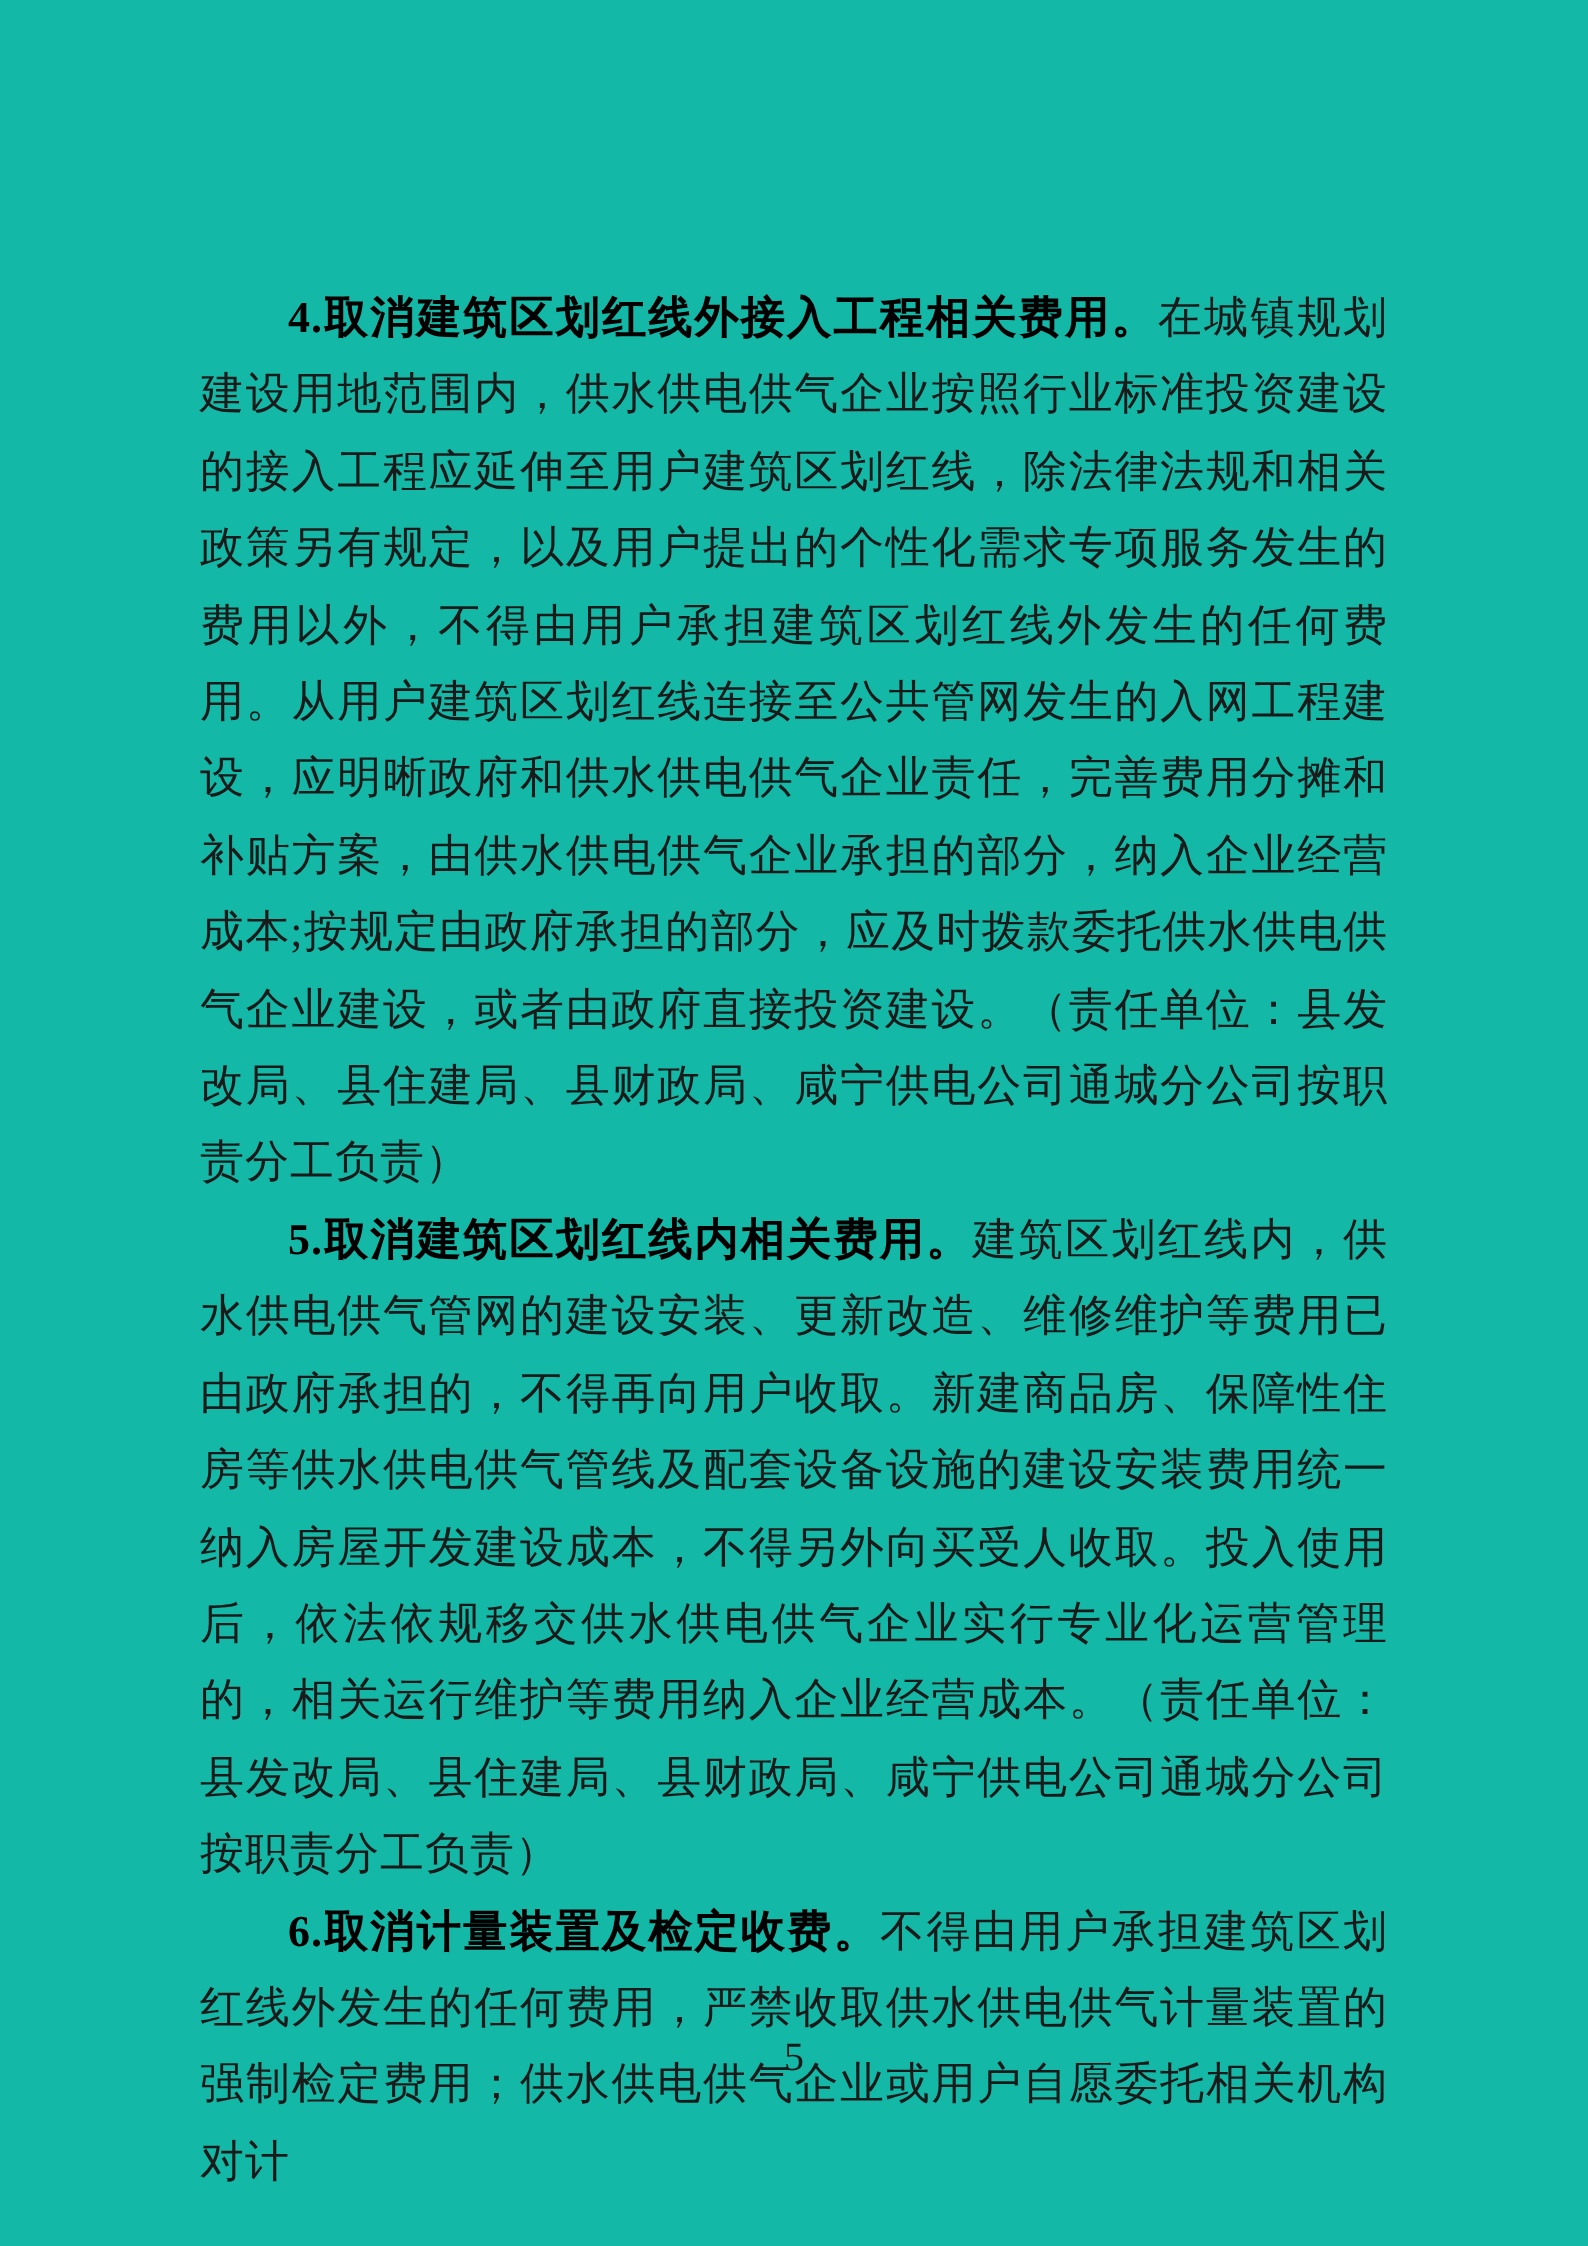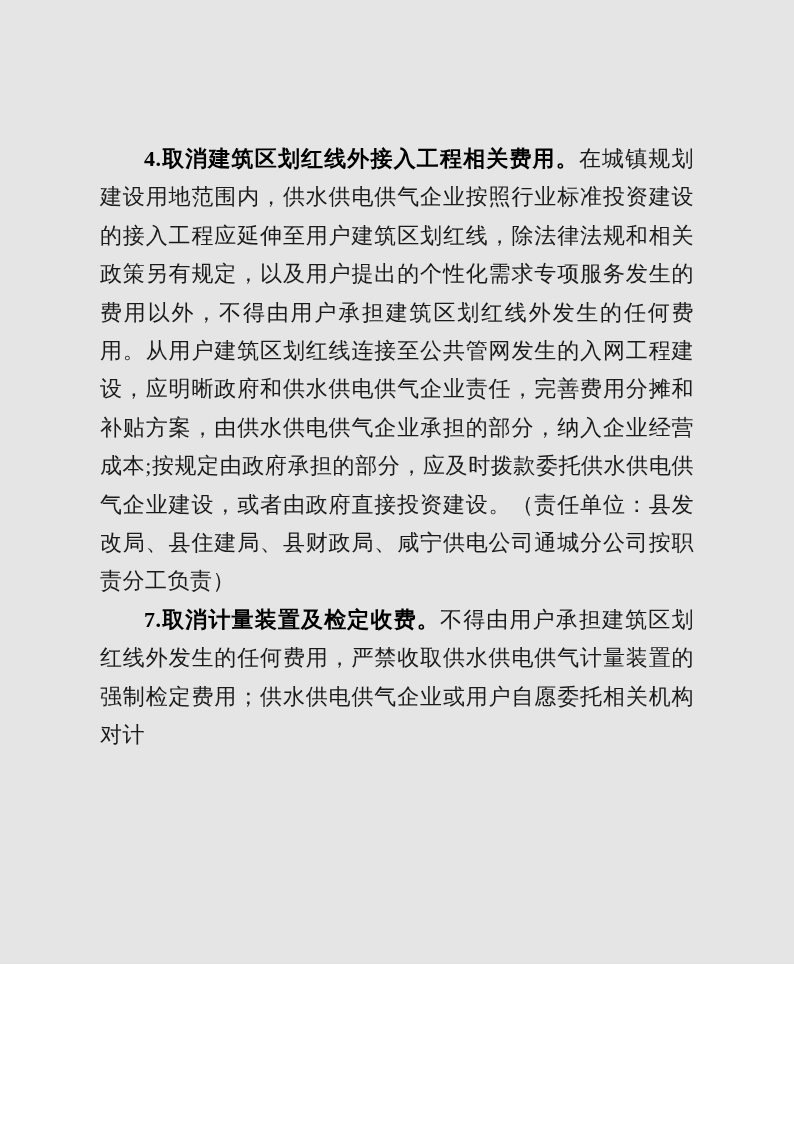--- a/index.html
+++ b/index.html
@@ -5,22 +5,22 @@
   * { margin: 0; padding: 0; box-sizing: border-box; }
   html, body {
     width: 794px;
     height: 1123px;
     background: #ffffff;
     font-family: "Liberation Serif", "DejaVu Serif", serif;
   }
   .page {
     position: relative;
     width: 794px;
-    height: 964px;
-    background: #e5e5e5;
+    height: 1123px;
+    background: #14b8a6;
     overflow: hidden;
   }
   .content {
     position: absolute;
     left: 100px;
     top: 140px;
     width: 594px;
     color: #1a1a1a;
   }
   .para {
@@ -48,17 +48,18 @@
     font-size: 20px;
     color: #1a1a1a;
   }
 </style>
 </head>
 <body>
 
 <div class="page">
   <div class="content">
     <p class="para"><span class="para-heading">4.取消建筑区划红线外接入工程相关费用。</span><span class="para-body">在城镇规划建设用地范围内，供水供电供气企业按照行业标准投资建设的接入工程应延伸至用户建筑区划红线，除法律法规和相关政策另有规定，以及用户提出的个性化需求专项服务发生的费用以外，不得由用户承担建筑区划红线外发生的任何费用。从用户建筑区划红线连接至公共管网发生的入网工程建设，应明晰政府和供水供电供气企业责任，完善费用分摊和补贴方案，由供水供电供气企业承担的部分，纳入企业经营成本;按规定由政府承担的部分，应及时拨款委托供水供电供气企业建设，或者由政府直接投资建设。（责任单位：县发改局、县住建局、县财政局、咸宁供电公司通城分公司按职责分工负责）</span></p>
-    <p class="para"><span class="para-heading">7.取消计量装置及检定收费。</span><span class="para-body">不得由用户承担建筑区划红线外发生的任何费用，严禁收取供水供电供气计量装置的强制检定费用；供水供电供气企业或用户自愿委托相关机构对计</span></p>
+    <p class="para"><span class="para-heading">5.取消建筑区划红线内相关费用。</span><span class="para-body">建筑区划红线内，供水供电供气管网的建设安装、更新改造、维修维护等费用已由政府承担的，不得再向用户收取。新建商品房、保障性住房等供水供电供气管线及配套设备设施的建设安装费用统一纳入房屋开发建设成本，不得另外向买受人收取。投入使用后，依法依规移交供水供电供气企业实行专业化运营管理的，相关运行维护等费用纳入企业经营成本。（责任单位：县发改局、县住建局、县财政局、咸宁供电公司通城分公司按职责分工负责）</span></p>
+    <p class="para"><span class="para-heading">6.取消计量装置及检定收费。</span><span class="para-body">不得由用户承担建筑区划红线外发生的任何费用，严禁收取供水供电供气计量装置的强制检定费用；供水供电供气企业或用户自愿委托相关机构对计</span></p>
   </div>
 
   <div class="page-number">5</div>
 </div>
 
 </body></html>

